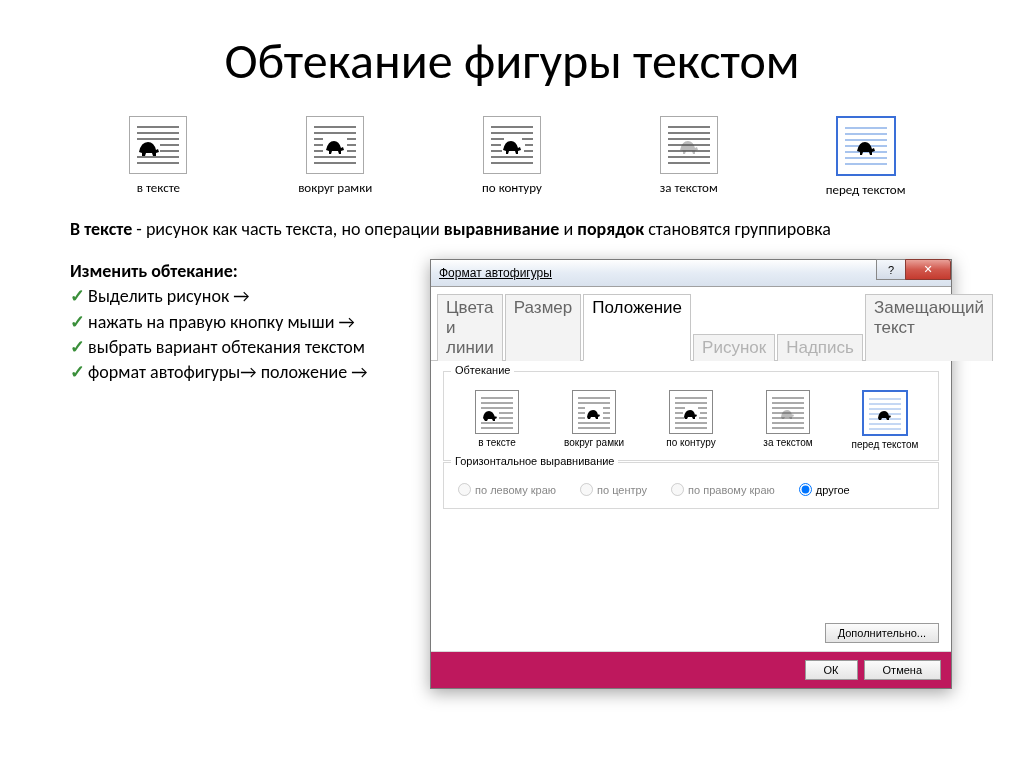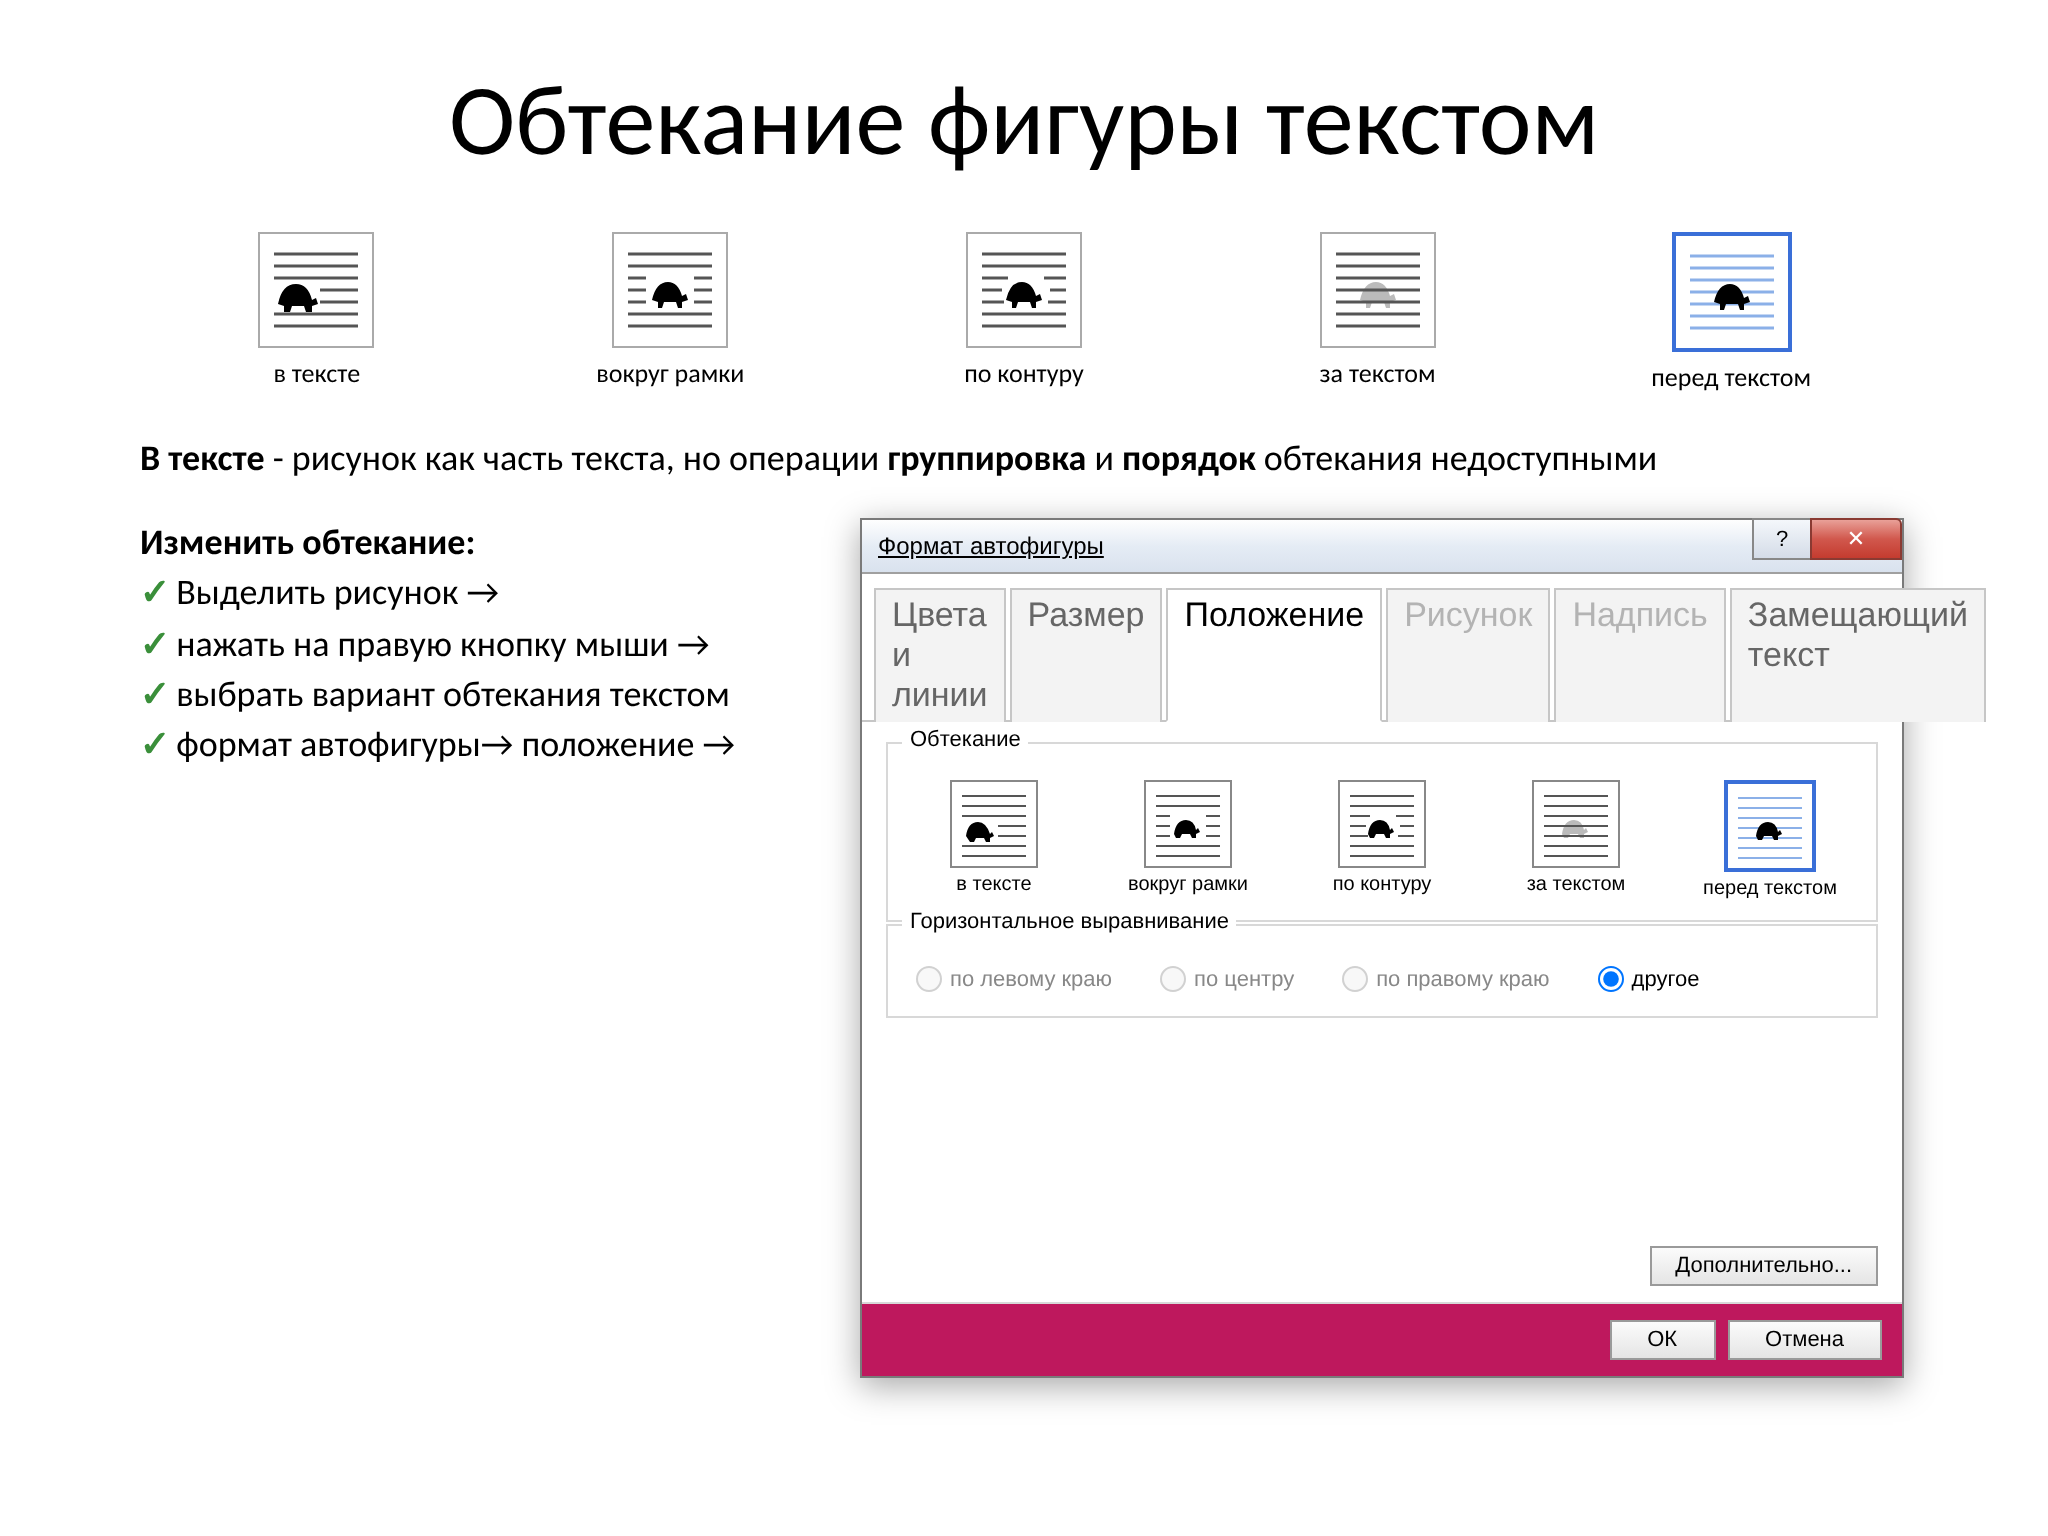--- a/index.html
+++ b/index.html
@@ -133,21 +133,21 @@
     color: #666;
     font-size: 17px;
     position: relative;
     top: 1px;
   }
   .tab.active {
     background: #fff;
     color: #000;
     border-bottom: 1px solid #fff;
   }
-  .tab.disabled { color: #b3b3b3; }
+  .tab.disabled { color: #b3b3b3; margin-top: 40px; }
 
   .dialog-body {
     padding: 10px 12px;
     min-height: 270px;
     position: relative;
   }
   .group {
     border: 1px solid #d8d8d8;
     margin-bottom: 1px;
     position: relative;
@@ -311,21 +311,21 @@
             <line x1="3" y1="42" x2="45" y2="42"></line>
           </g>
           <path d="M15 29 q2 -9 8 -9 q5 0 7 7 l2 -1 l1 3 l-3 1 l0 3 l-2 0 l-1 -3 l-6 0 l-1 3 l-2 0 l0 -3 z" fill="#000"></path>
         </svg>
     </div>
     <div class="wrap-label"><span>перед текстом</span></div>
   </div>
 </div>
 
 <div class="desc">
-  <b>В тексте</b><span> - рисунок как часть текста, но операции </span><b>группировка</b><span> и </span><b>порядок</b><span> обтекания недоступными</span>
+  <b>В тексте</b><span> - рисунок как часть текста, но операции </span><b>выравнивание</b><span> и </span><b>порядок</b><span> становятся группировка</span>
 </div>
 
 <div class="lower">
   <div class="instructions">
     <div class="hdr">Изменить обтекание:</div>
     <div><span class="chk">✓</span><span>Выделить рисунок →</span></div>
     <div><span class="chk">✓</span><span>нажать на правую кнопку мыши →</span></div>
     <div><span class="chk">✓</span><span>выбрать вариант обтекания текстом</span></div>
     <div><span class="chk">✓</span><span>формат автофигуры→ положение →</span></div>
   </div>

